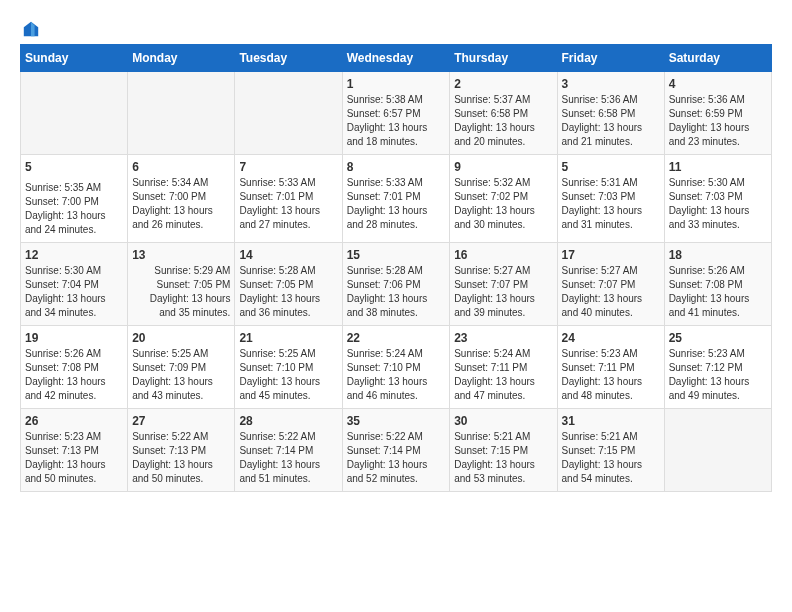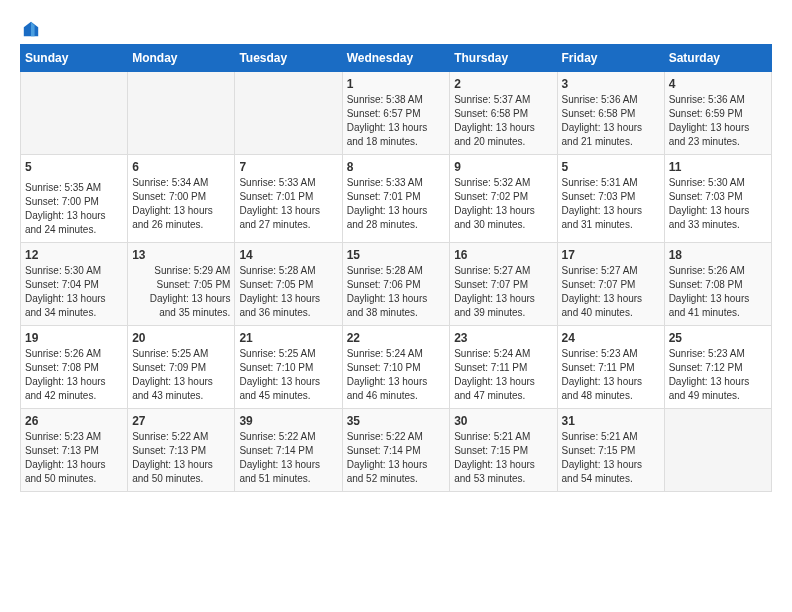--- a/index.html
+++ b/index.html
@@ -321,21 +321,21 @@
 and 50 minutes.</div>
         </td>
         <td>
           <span class="day-number">27</span>
           <div class="day-info" style="white-space: pre-line;">Sunrise: 5:22 AM
 Sunset: 7:13 PM
 Daylight: 13 hours
 and 50 minutes.</div>
         </td>
         <td>
-          <span class="day-number">39</span>
+          <span class="day-number">28</span>
           <div class="day-info" style="white-space: pre-line;">Sunrise: 5:22 AM
 Sunset: 7:14 PM
 Daylight: 13 hours
 and 51 minutes.</div>
         </td>
         <td>
           <span class="day-number">35</span>
           <div class="day-info" style="white-space: pre-line;">Sunrise: 5:22 AM
 Sunset: 7:14 PM
 Daylight: 13 hours

